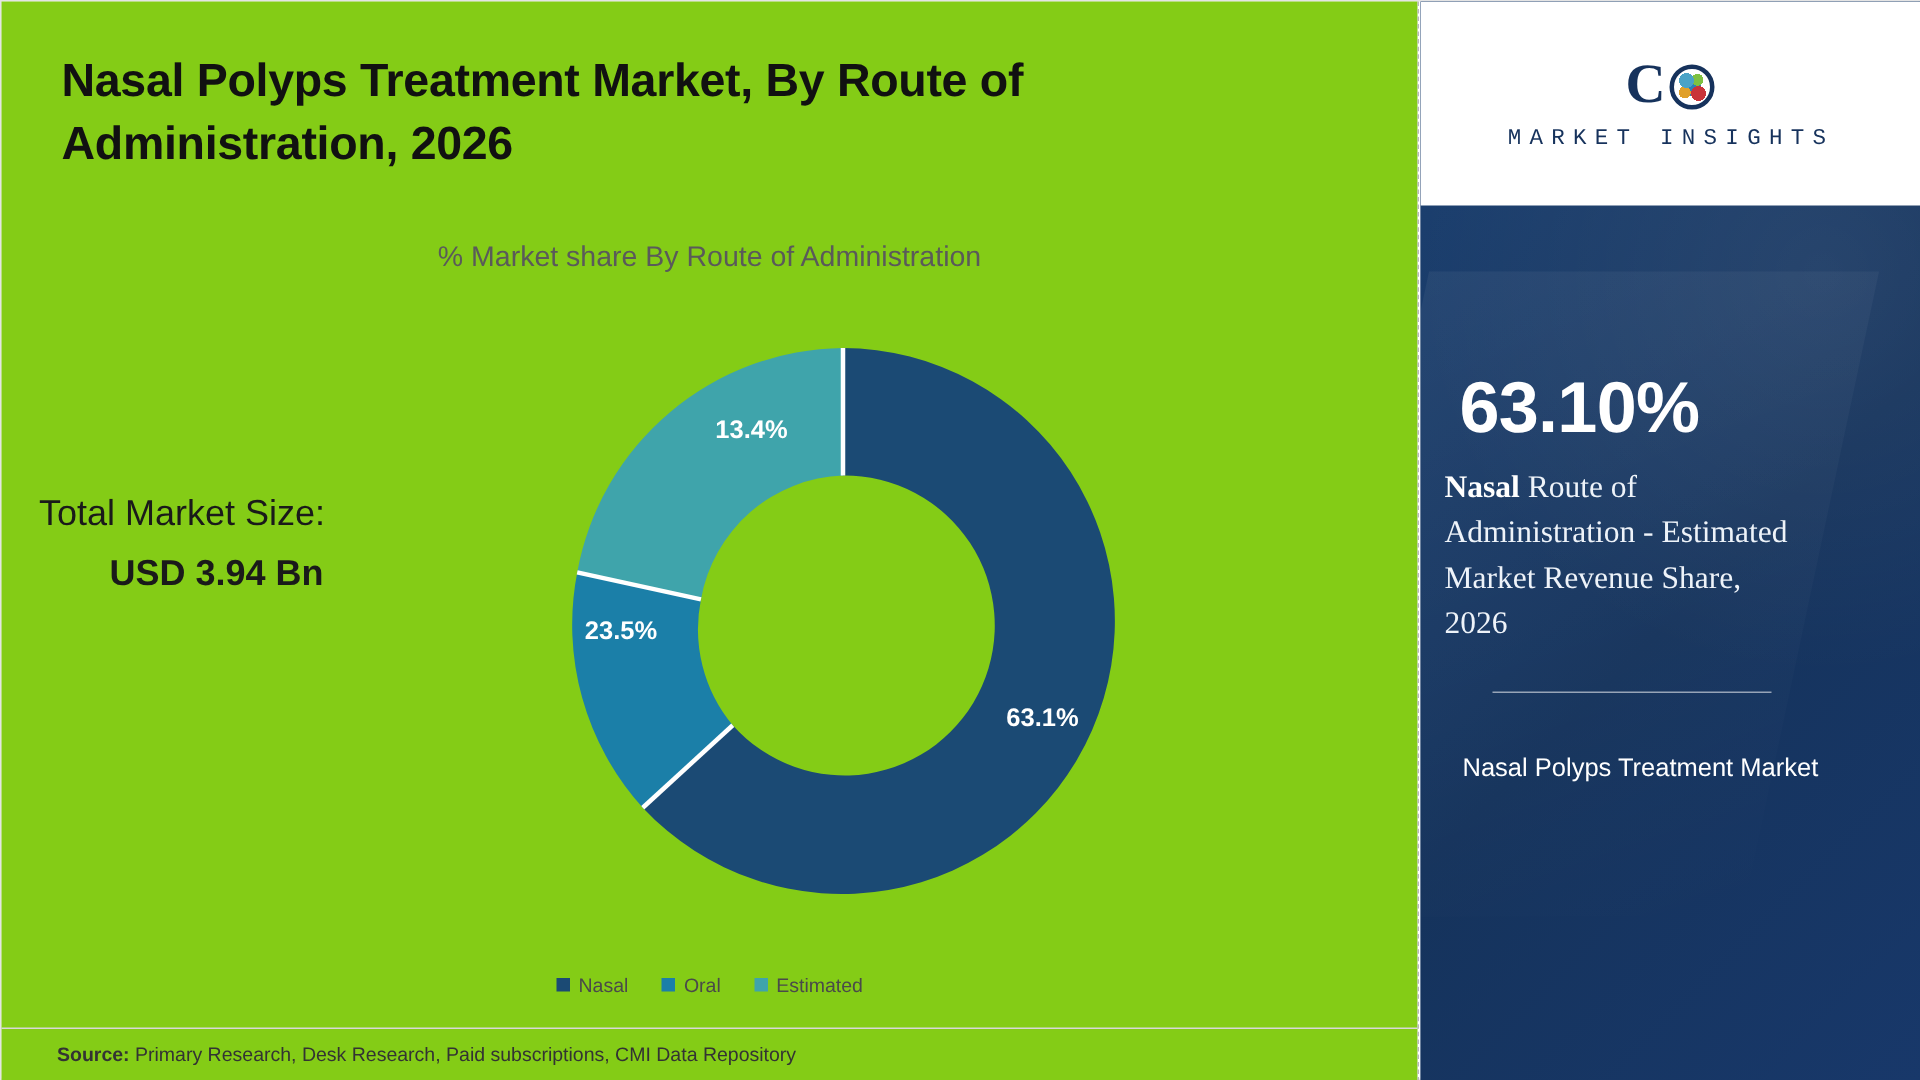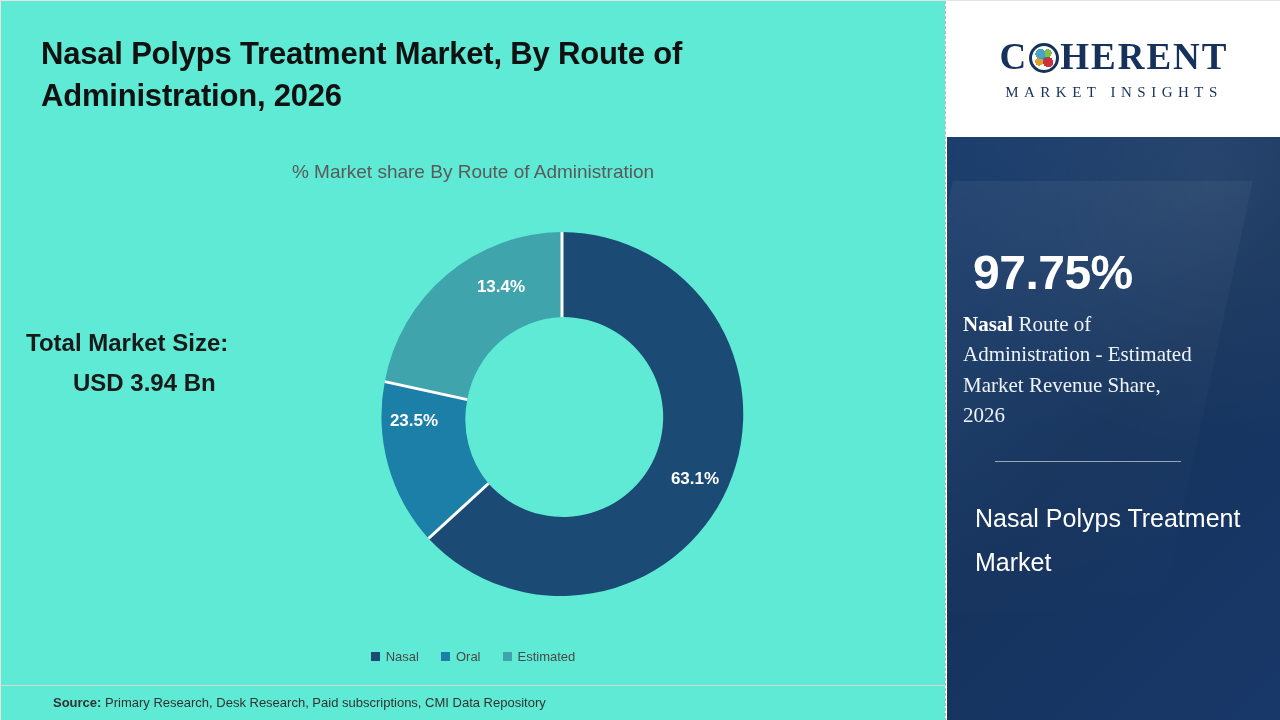--- a/index.html
+++ b/index.html
@@ -15,21 +15,21 @@
     width: 1280px; height: 720px;
     background: #ffffff;
     border: 1px solid #e4e4e4;
   }
 
   
   #left-panel {
     position: absolute;
     left: 0; top: 0;
     width: 944px; height: 720px;
-    background: #5eead4;
+    background: #84cc16;
   }
   #divider {
     position: absolute;
     left: 944px; top: 0;
     width: 0; height: 720px;
     border-left: 1px dashed #b9b9b9;
   }
 
   #page-title {
     position: absolute;
@@ -52,21 +52,21 @@
   }
 
   #total-market-block {
     position: absolute;
     left: 25px; top: 322px;
     width: 300px;
     font-size: 24px;
     color: #1a1a1a;
     line-height: 1.65;
   }
-  #total-market-block .tm-label { display: block; font-weight: bold; }
+  #total-market-block .tm-label { display: block; font-weight: normal; }
   #total-market-block .tm-value { display: block; font-weight: bold; margin-left: 47px; }
 
   
   #donut-wrap {
     position: absolute;
     left: 376px; top: 228px;
     width: 370px; height: 376px;
   }
   #donut-svg { display: block; }
 
@@ -101,21 +101,21 @@
 
   
   #source-rule {
     position: absolute;
     left: 0; top: 684px;
     width: 944px; height: 1px;
     background: #d8d8d8;
   }
   #source-line {
     position: absolute;
-    left: 52px; top: 694px;
+    left: 37px; top: 694px;
     font-size: 13px;
     color: #333333;
   }
   #source-line .src-key { font-weight: bold; }
 
   
   #right-panel {
     position: absolute;
     left: 946px; top: 0;
     width: 334px; height: 720px;
@@ -170,21 +170,21 @@
       radial-gradient(circle at 30% 65%, #e0a02a 0 4px, transparent 4px),
       radial-gradient(circle at 68% 68%, #c9333a 0 5px, transparent 5px),
       radial-gradient(circle at 50% 50%, #2f7fb5 0 6px, transparent 6px),
       #ffffff;
     border: 3px solid #16325c;
     position: relative;
     top: 2px;
   }
   #logo-sub {
     margin-top: 9px;
-    font-family: Liberation Serif, serif;
+    font-family: Liberation Mono, monospace;
     font-size: 15px;
     letter-spacing: 5.5px;
     color: #16325c;
   }
 
   #big-stat {
     position: absolute;
     left: 26px; top: 244px;
     font-size: 48px;
     font-weight: bold;
@@ -206,21 +206,21 @@
     position: absolute;
     left: 48px; top: 460px;
     width: 186px; height: 1px;
     background: rgba(255,255,255,0.55);
   }
 
   #right-market-name {
     position: absolute;
     left: 28px; top: 496px;
     width: 290px;
-    font-size: 25px;
+    font-size: 17px;
     line-height: 1.75;
     color: #ffffff;
   }
 </style>
 </head>
 <body>
 
 <div id="page">
 
   <div id="left-panel">
@@ -291,26 +291,25 @@
 
   <div id="divider"></div>
 
   <div id="right-panel">
     <div id="right-bg-accent"></div>
 
     <div id="logo-box">
       <div id="logo-word">
         <span>C</span>
         <span class="o-globe"></span>
-        <span>HERENT</span>
       </div>
       <div id="logo-sub">MARKET INSIGHTS</div>
     </div>
 
-    <div id="big-stat">97.75%</div>
+    <div id="big-stat">63.10%</div>
 
     <div id="stat-desc">
       <b>Nasal</b><span> Route of Administration - Estimated Market Revenue Share, 2026</span>
     </div>
 
     <div id="right-rule"></div>
 
     <div id="right-market-name">Nasal Polyps Treatment Market</div>
   </div>
 

